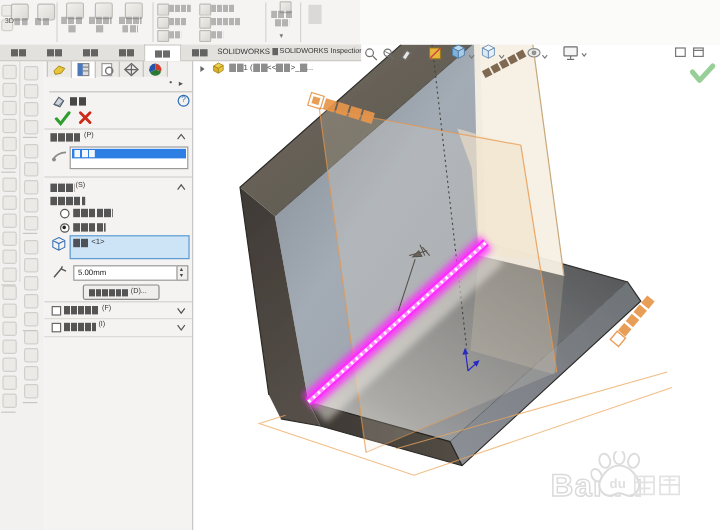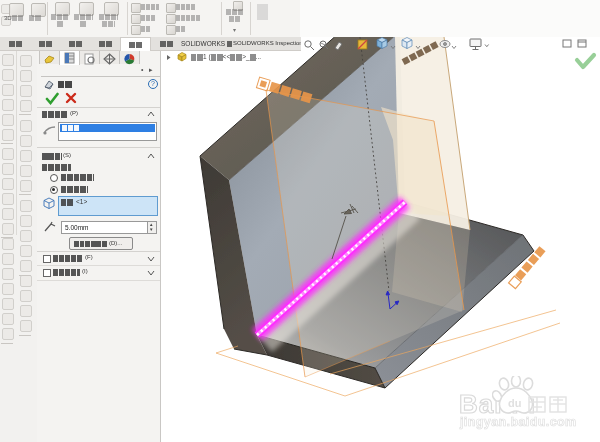--- a/index.html
+++ b/index.html
@@ -174,21 +174,20 @@
     <line x1="390" y1="309" x2="388.2" y2="295"></line>
     <path d="M387.6,291 l-1.5,4 l3.4,-0.4 z"></path>
     <line x1="390" y1="309" x2="396.5" y2="303"></line>
     <path d="M398.8,301 l-3.8,0.9 l2.1,2.8 z"></path>
   </g>
 
   <path d="M577,60 l6,7 l11,-12" fill="none" stroke="#98cf98" stroke-width="4.2" stroke-linecap="round" stroke-linejoin="round"></path>
 </svg>
 
 <div class="wm" style="left:459px;top:389px;font-size:26px;letter-spacing:1px;-webkit-text-stroke:1.2px #dadada;">Baidu</div>
-<div class="wm" style="left:460px;top:415px;font-size:12.5px;-webkit-text-stroke:0.7px #e0e0e0;letter-spacing:0.4px;">jingyan.baidu.com</div>
 <svg class="abs" style="left:492px;top:376px;z-index:3;" width="80" height="44" viewBox="0 0 80 44">
   <g fill="#fff" stroke="#dcdcdc" stroke-width="1.6">
     <ellipse cx="12" cy="8" rx="4.5" ry="6" transform="rotate(-15 12 8)"></ellipse>
     <ellipse cx="24" cy="5" rx="4.5" ry="6"></ellipse>
     <ellipse cx="36" cy="8" rx="4.5" ry="6" transform="rotate(15 36 8)"></ellipse>
     <ellipse cx="5" cy="20" rx="4" ry="5.5" transform="rotate(-30 5 20)"></ellipse>
     <path d="M24,12 c8,0 14,7 16,13 c2,6 -2,12 -8,12 c-4,0 -4,-2 -8,-2 c-4,0 -4,2 -8,2 c-6,0 -10,-6 -8,-12 c2,-6 8,-13 16,-13 z"></path>
   </g>
   <g fill="#e0e0e0" font-size="11px" font-weight="bold" font-family="Liberation Sans">
     <text x="16" y="31">du</text>

